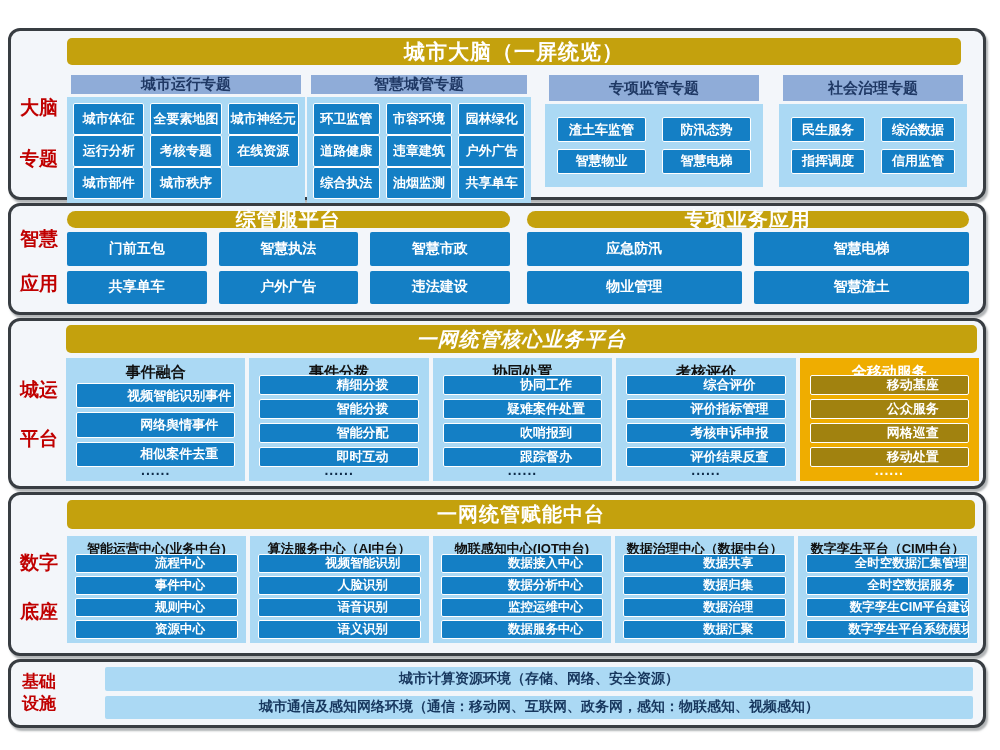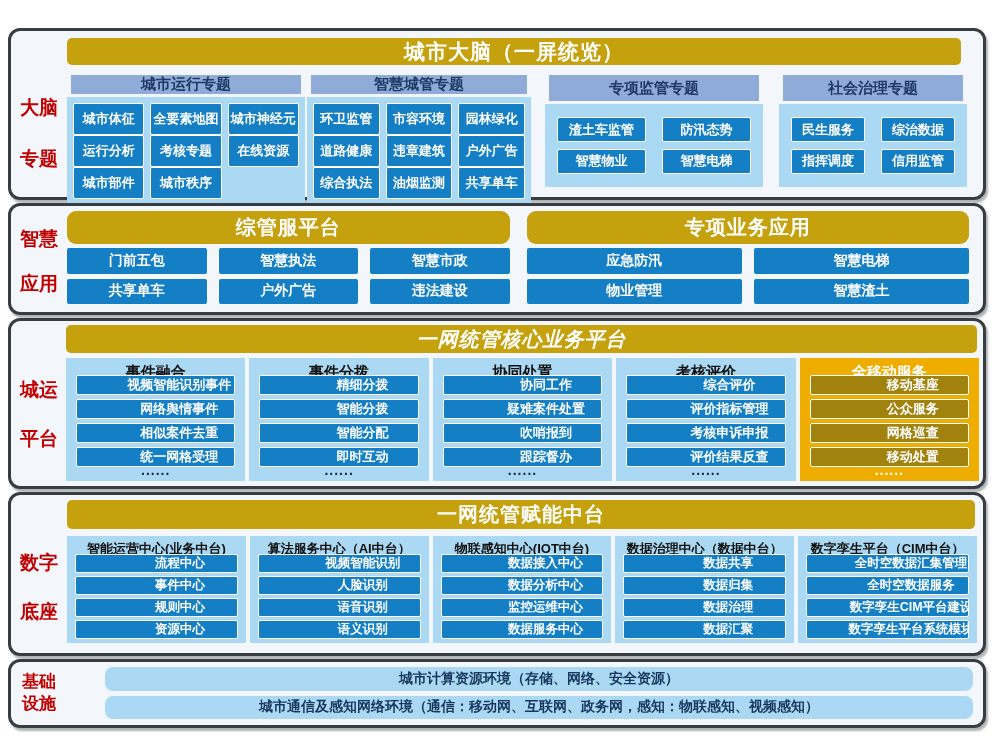--- a/index.html
+++ b/index.html
@@ -62,21 +62,21 @@
   }
   .spacer{visibility:hidden;}
   .group.wide .group-panel{padding:10px 12px;justify-content:space-around;}
   .group.wide .btn-row{gap:16px;}
   .group.wide .app-btn{height:25px;}
 
   
   #sec-apps .content{position:absolute;left:56px;right:14px;top:5px;bottom:8px;display:flex;gap:17px;}
   .platform{flex:1;display:flex;flex-direction:column;}
   .platform-banner{
-    height:33px;background:var(--gold,#c4a10d);border-radius:9px;color:#fff;font-weight:bold;
+    height:17px;background:var(--gold,#c4a10d);border-radius:9px;color:#fff;font-weight:bold;
     font-size:20px;letter-spacing:1px;display:flex;align-items:center;justify-content:center;
     margin-bottom:4px;
   }
   .p-grid{flex:1;display:flex;flex-direction:column;gap:5px;justify-content:flex-end;}
   .p-grid .btn-row{flex:1;gap:12px;}
   .p-grid .app-btn{height:auto;font-size:14px;border:none;border-radius:2px;}
 
   
   .cols{position:absolute;display:flex;gap:4px;}
   #sec-core .cols{left:55px;right:4px;top:37px;bottom:5px;}
@@ -105,21 +105,21 @@
   .col.hl .col-dots{color:#fff;}
   #sec-base .col{padding:2px 8px 4px;}
   #sec-base .col-header{font-size:13px;height:21px;line-height:21px;}
   #sec-base .col-items{gap:3px;}
   #sec-base .col-btn{font-size:12.5px;}
 
   
   #sec-infra .bars{position:absolute;left:94px;right:10px;top:5px;bottom:6px;display:flex;flex-direction:column;gap:5px;}
   .infra-bar{
     flex:1;background:var(--light-blue,#abd9f4);color:#17375e;font-weight:bold;font-size:14px;
-    display:flex;align-items:center;justify-content:center;border-radius:8px;white-space:nowrap;
+    display:flex;align-items:center;justify-content:center;border-radius:2px;white-space:nowrap;
   }
 </style>
 </head>
 <body>
 
 <div class="section" id="sec-brain">
   <div class="side-label">
     <span>大脑</span>
     <span>专题</span>
   </div>
@@ -237,21 +237,20 @@
     <span>平台</span>
   </div>
   <div class="banner">一网统管核心业务平台</div>
   <div class="cols">
     <div class="col">
       <div class="col-header">事件融合</div>
       <div class="col-items">
           <div class="col-btn">视频智能识别事件</div>
           <div class="col-btn">网络舆情事件</div>
           <div class="col-btn">相似案件去重</div>
-          <div class="col-btn">统一网格受理</div>
         </div>
       <div class="col-dots">......</div>
     </div>
     <div class="col">
       <div class="col-header">事件分拨</div>
       <div class="col-items">
           <div class="col-btn">精细分拨</div>
           <div class="col-btn">智能分拨</div>
           <div class="col-btn">智能分配</div>
           <div class="col-btn">即时互动</div>

